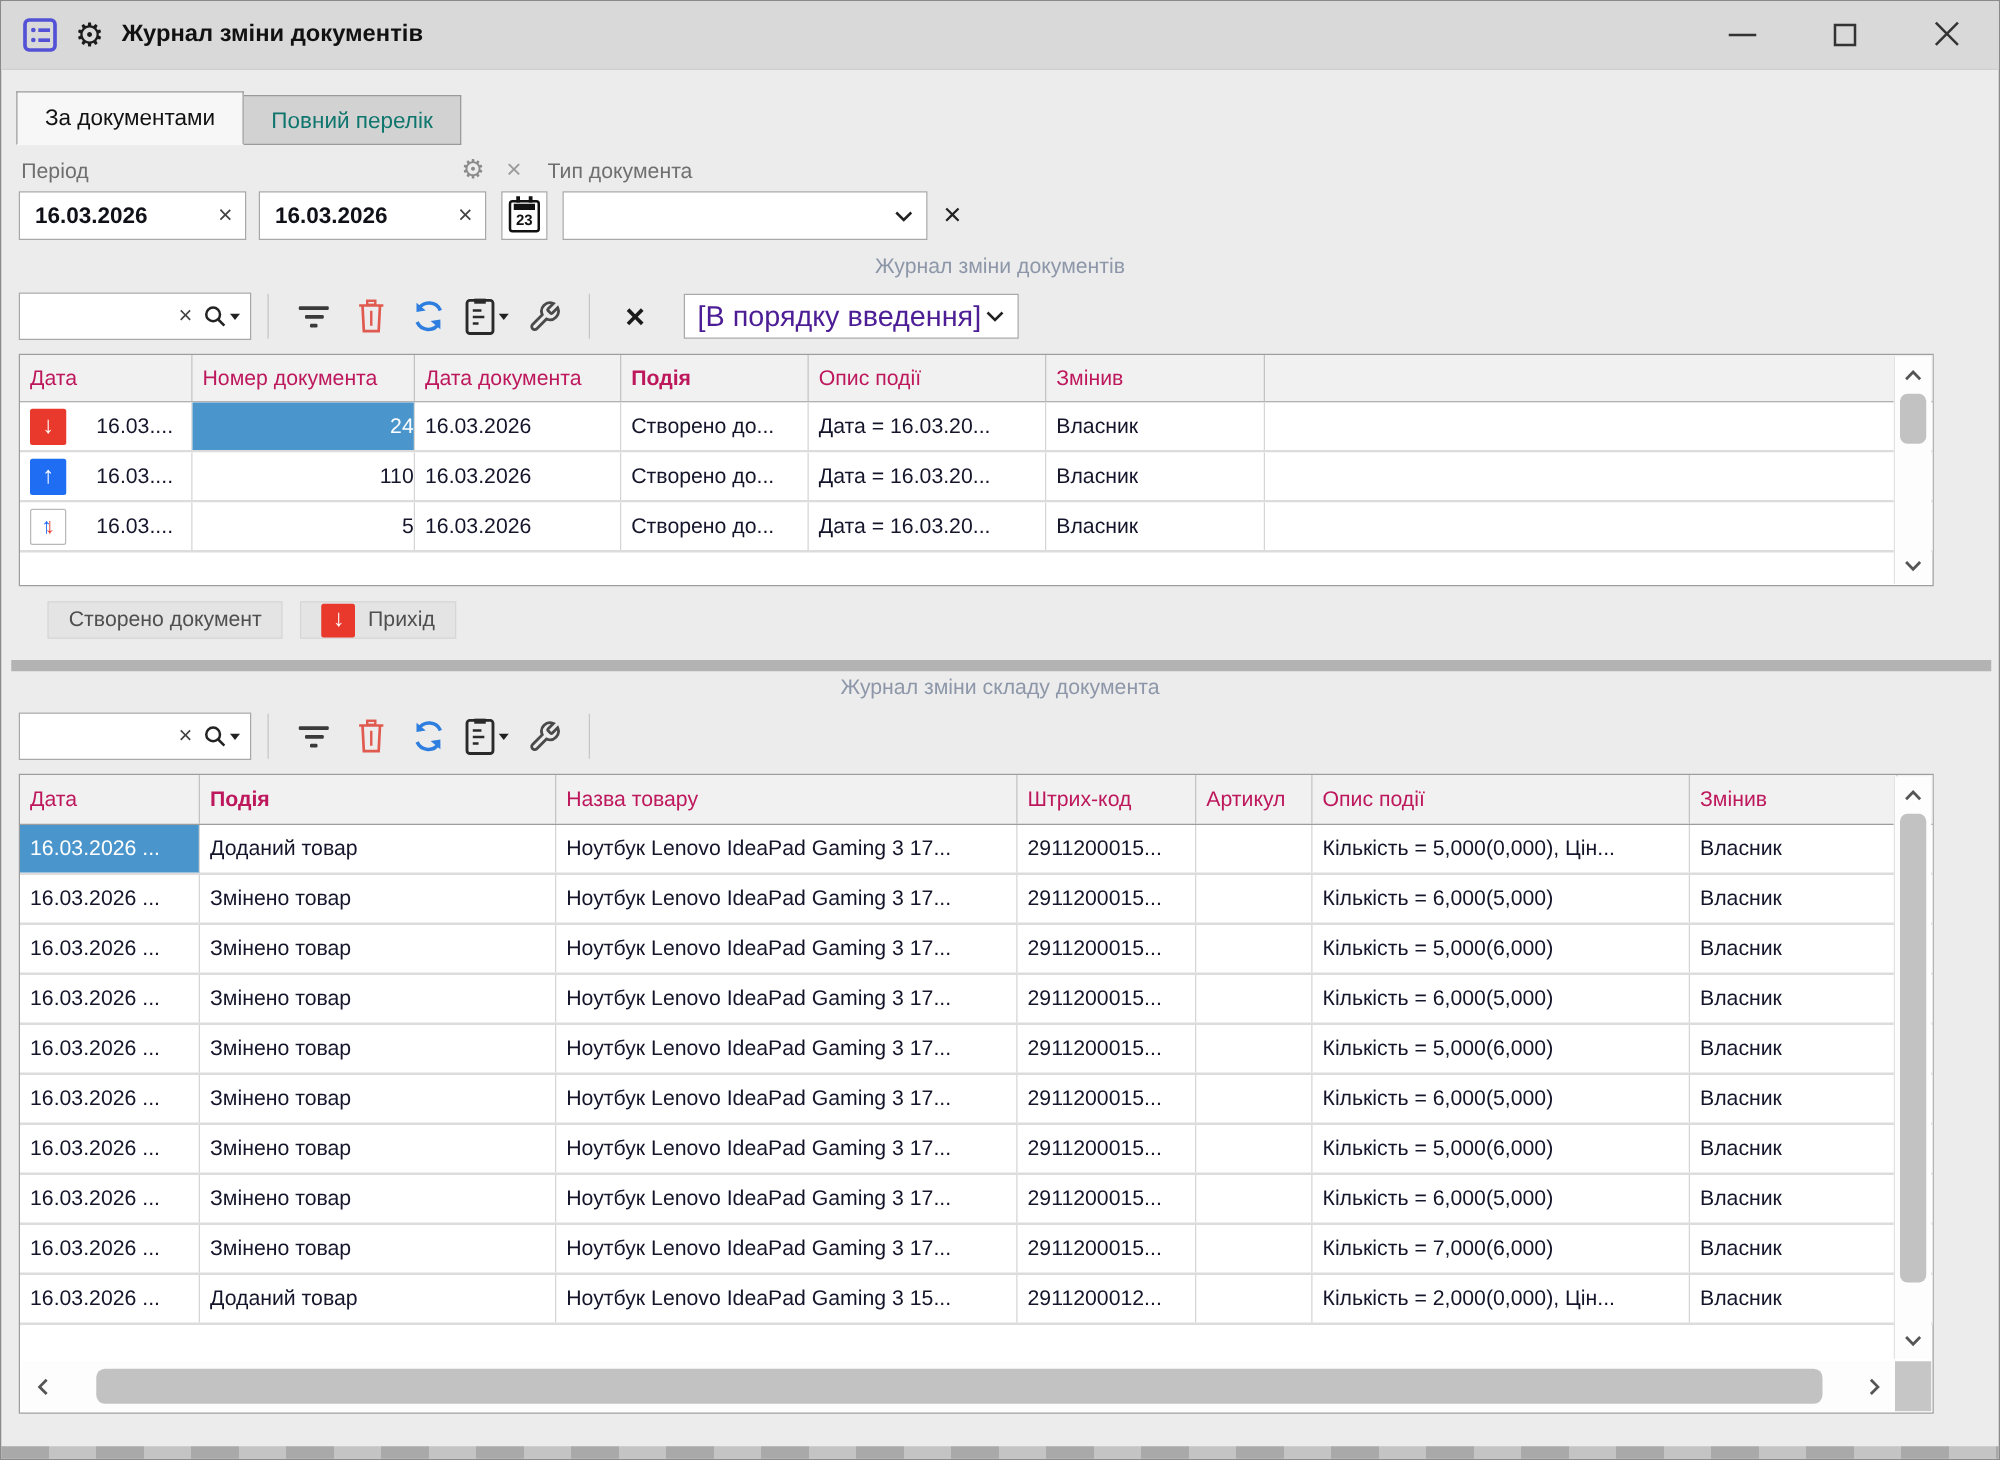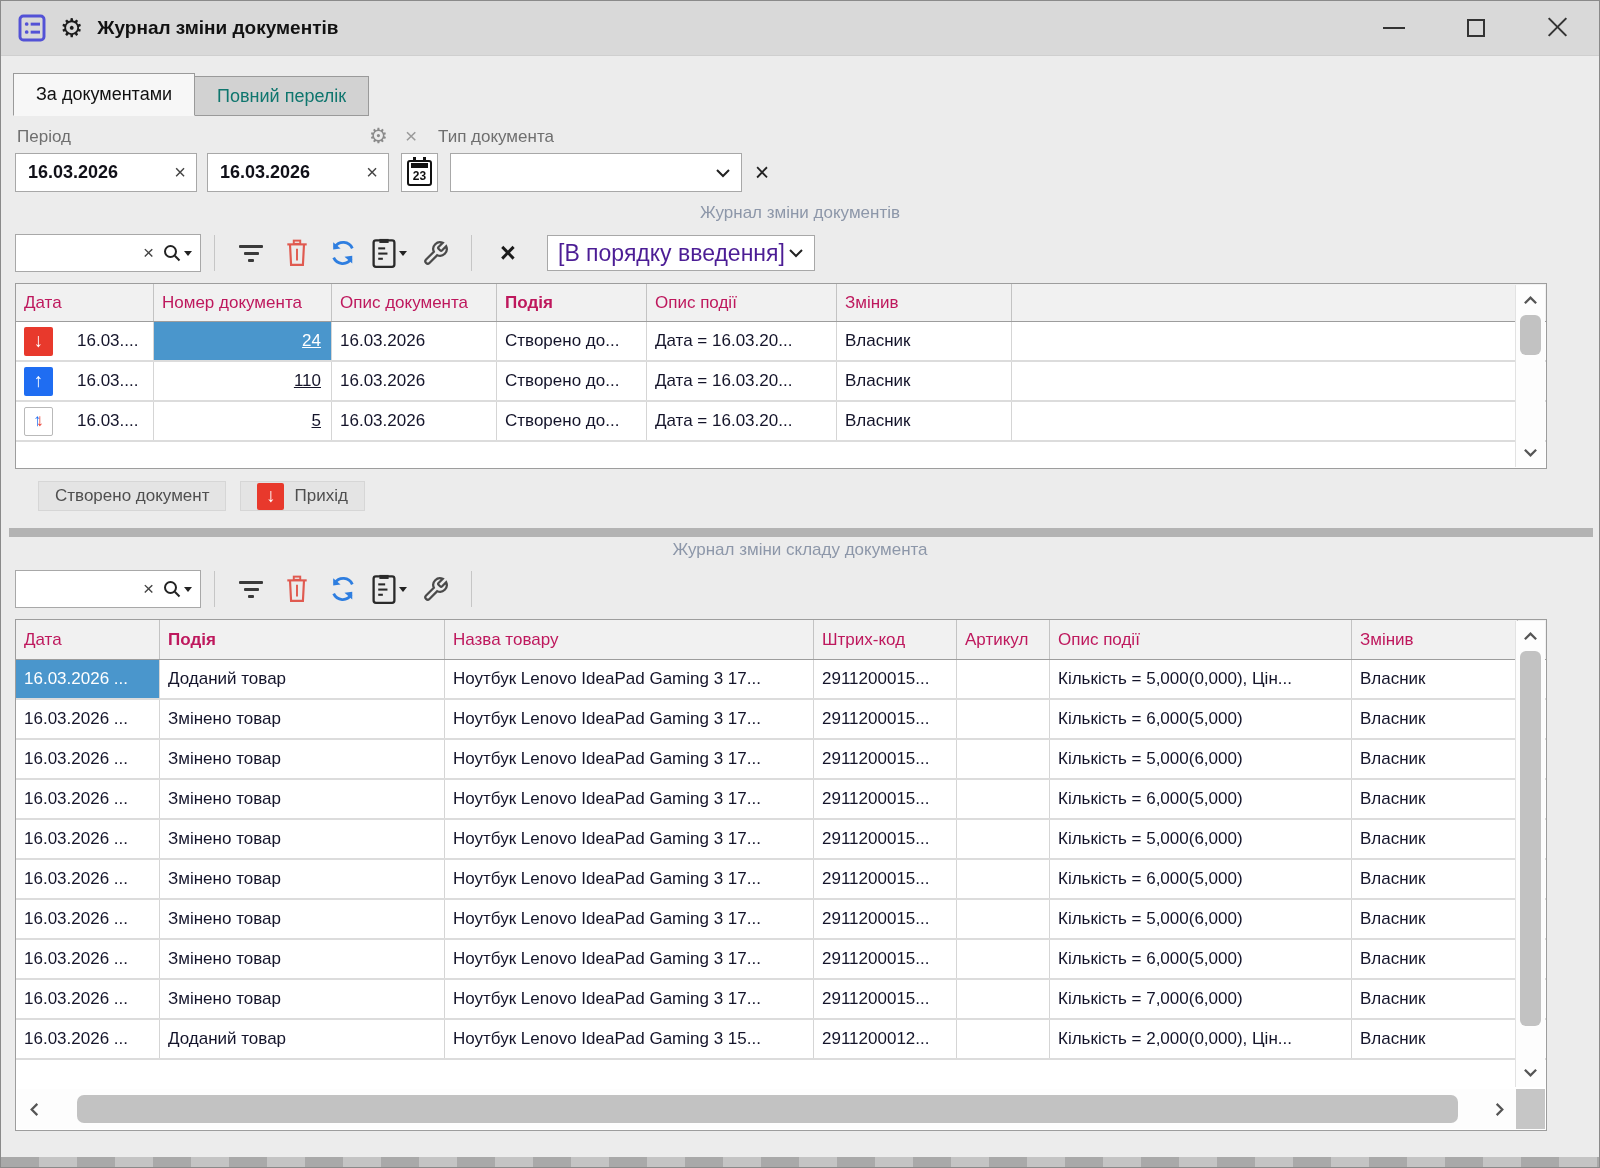--- a/index.html
+++ b/index.html
@@ -88,21 +88,21 @@
   .g2{grid-template-columns:144px 285px 369px 143px 93px 302px 166px;}
   .thead.g1{height:38px;} .thead.g2{height:40px;}
   .th{font-size:17px;color:#be185d;display:flex;align-items:center;padding-left:8px;
       border-right:1px solid #c3c3c3;box-sizing:border-box;overflow:hidden;white-space:nowrap;}
   .th.bold{font-weight:bold;}
   .tbody .tr{display:grid;height:40px;border-bottom:2px solid #dcdcdc;box-sizing:border-box;background:#fff;}
   .tbody.g1 .tr{grid-template-columns:138px 178px 165px 150px 190px 175px;}
   .tbody.g2 .tr{grid-template-columns:144px 285px 369px 143px 93px 302px 166px;}
   .td{font-size:17px;color:#14142a;display:flex;align-items:center;padding-left:8px;
       border-right:1px solid #d5d5d5;box-sizing:border-box;overflow:hidden;white-space:nowrap;}
-  .td.num{justify-content:flex-end;padding-right:10px;padding-left:0;text-decoration:underline;}
+  .td.num{justify-content:flex-end;padding-right:0;padding-left:0;}
   .td.sel{background:#4a96cc;color:#fff;}
   .c-date .txt{margin-left:24px;}
   .rowicon{width:29px;height:29px;border-radius:2px;display:flex;align-items:center;justify-content:center;
            font-size:19px;font-weight:bold;color:#fff;flex:0 0 auto;}
   .arrow-down-red{background:#e8392c;}
   .arrow-up-blue{background:#1f6df2;}
   .arrow-up-down{background:#fff;border:1px solid #b9b9b9;box-sizing:border-box;font-size:17px;}
   .arrow-up-down .u{color:#1f6df2;margin-right:-3px;}
   .arrow-up-down .d{color:#e8392c;margin-left:-3px;}
 
@@ -257,21 +257,21 @@
       <svg class="chev" viewBox="0 0 16 10">
         <polyline points="2,2 8,8 14,2" fill="none" stroke="#222" stroke-width="2"></polyline>
       </svg>
     </div>
   </div>
 
   <div class="tblwrap tw1">
     <div class="thead g1">
         <div class="th th">Дата</div>
         <div class="th th">Номер документа</div>
-        <div class="th th">Опис документа</div>
+        <div class="th th">Дата документа</div>
         <div class="th th bold">Подія</div>
         <div class="th th">Опис події</div>
         <div class="th th">Змінив</div>
       </div>
     <div class="tbody g1">
         <div class="tr">
           <div class="td c-date">
             <span class="rowicon arrow-down-red">↓</span>
             <span class="txt">16.03....</span>
           </div>

